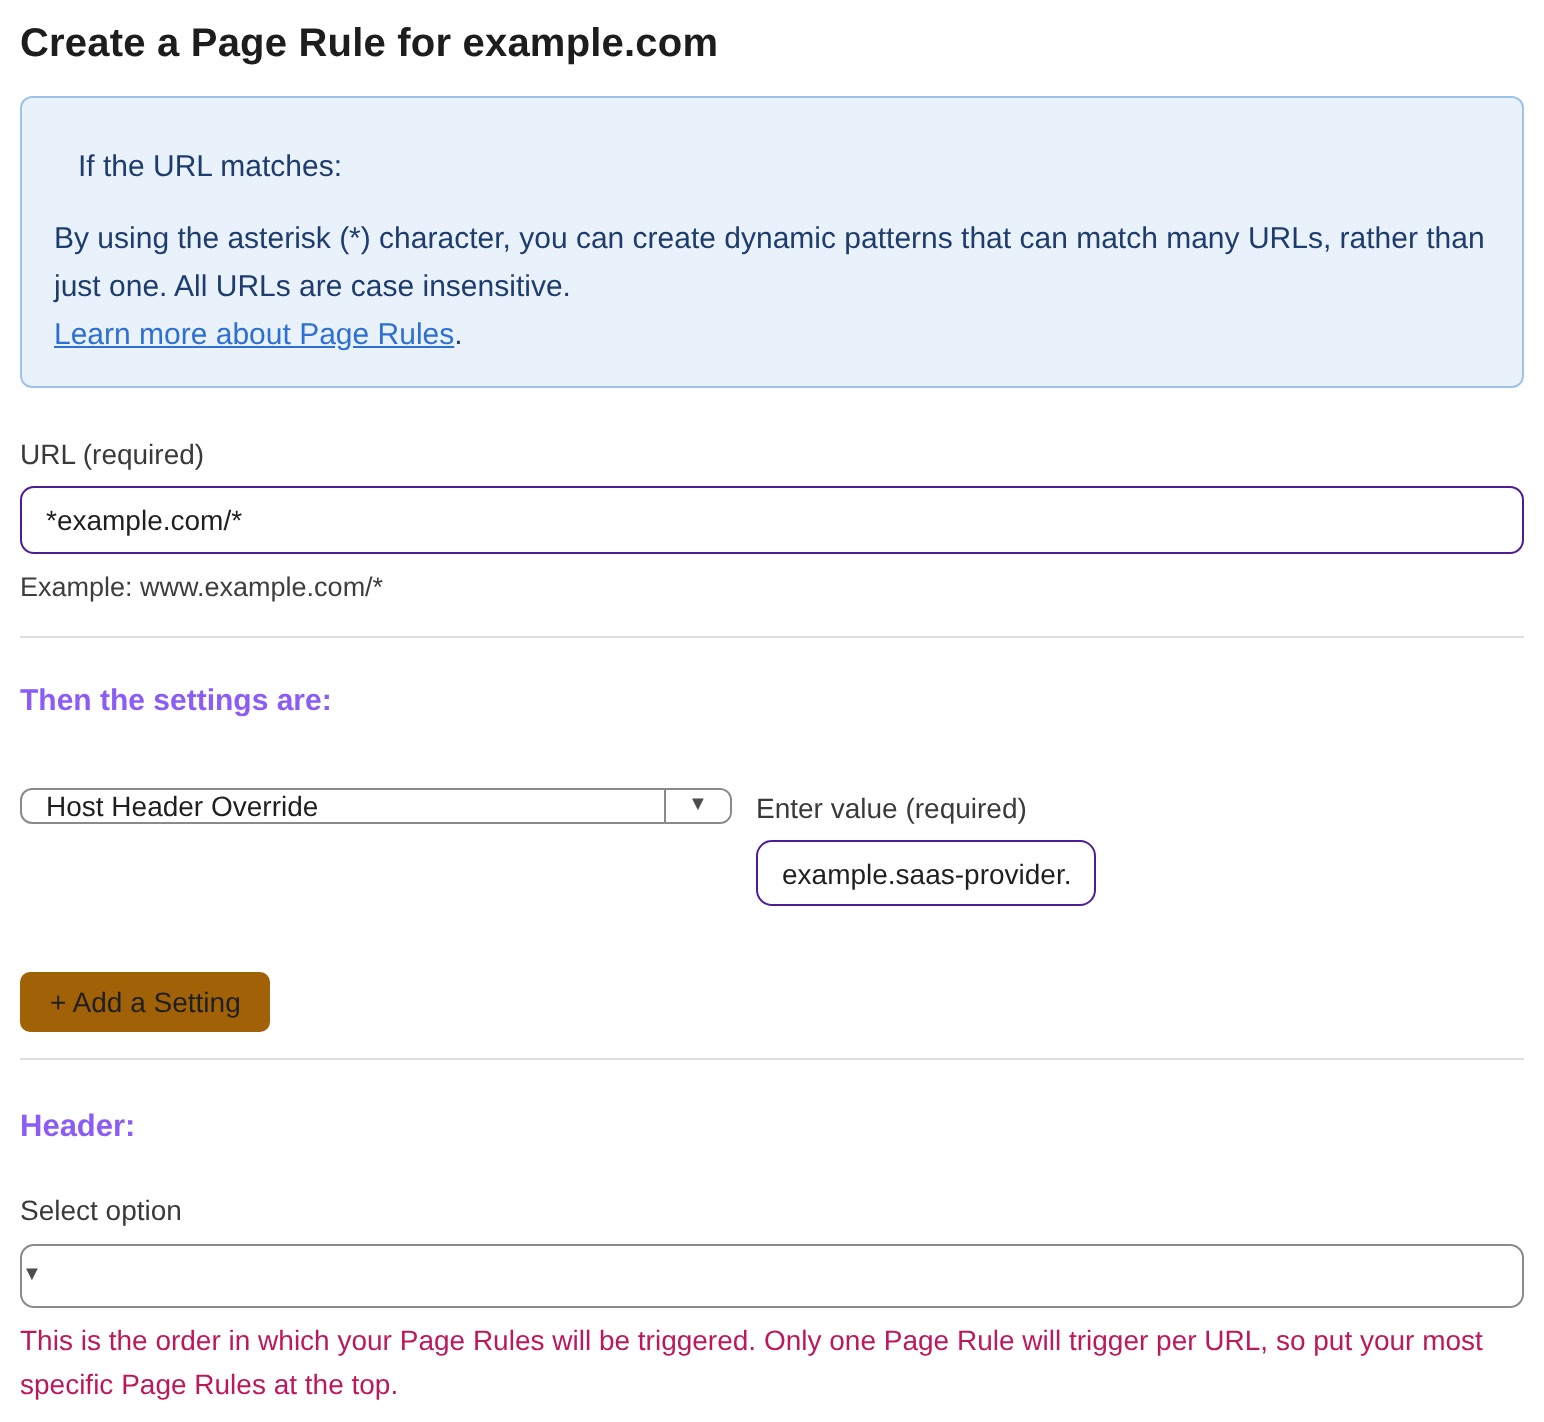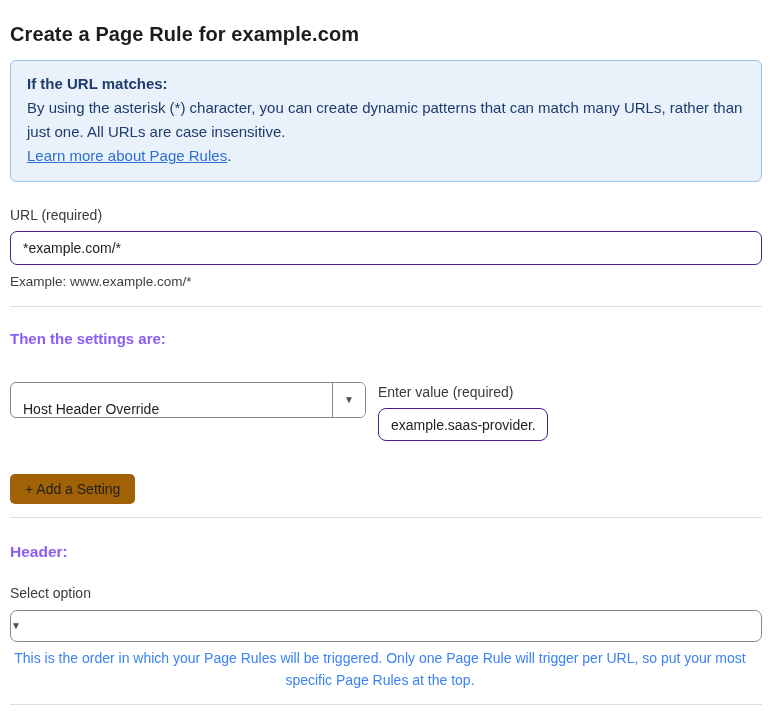--- a/index.html
+++ b/index.html
@@ -5,21 +5,21 @@
   * { box-sizing: border-box; }
   html, body {
     margin: 0;
     background: #ffffff;
     font-family: "Liberation Sans", "DejaVu Sans", sans-serif;
     color: #1f1f1f;
   }
   .page {
     width: 772px;
     height: 711px;
-    padding: 12px 10px;
+    padding: 0 10px;
     background: #ffffff;
     overflow: hidden;
   }
   .page-title {
     font-size: 20px;
     font-weight: 700;
     color: #1d1d1d;
     margin: 0;
     padding-top: 9px;
     line-height: 26px;
@@ -30,22 +30,22 @@
     margin-top: 13px;
     background: #e9f2fb;
     border: 1px solid #9ec3e8;
     border-radius: 6px;
     padding: 11px 16px 13px 16px;
     color: #1e3c6e;
     font-size: 15px;
     line-height: 24px;
   }
   .info-box .info-heading {
-    font-weight: 700;
-    margin: 0;
+    font-weight: 400;
+    margin: 12px;
   }
   .info-box .info-body {
     margin: 0;
     max-width: 724px;
   }
   .info-box a.info-link {
     color: #2e6fd4;
     text-decoration: underline;
     cursor: pointer;
   }
@@ -91,26 +91,26 @@
   .url-input { margin-top: 7px; width: 752px; }
   .url-helper { margin-top: 7px; }
   .divider-1 { margin-top: 14px; }
   
   .settings-heading { margin-top: 23px; }
   .settings-row { display: flex; margin-top: 27px; }
   .col-left { width: 356px; }
   .col-right { margin-left: 12px; margin-top: 9px; }
   .select-box {
     margin-top: 7px;
-    height: 36px;
+    height: 18px;
     border: 1px solid #8a8a8a;
     border-radius: 6px;
     background: #ffffff;
     display: flex;
-    align-items: flex-end;
+    align-items: center;
     cursor: pointer;
     overflow: hidden;
   }
   .select-box .select-value {
     flex: 1;
     font-size: 14px;
     color: #1f1f1f;
     padding: 0 12px;
     white-space: nowrap;
   }
@@ -166,21 +166,21 @@
     display: flex;
     align-items: center;
     cursor: pointer;
   }
   .order-select .select-value {
     flex: 1;
     font-size: 14px;
     padding: 0 12px;
   }
   .order-select .caret { padding-right: 14px; }
-  .order-helper { margin-top: 5px; font-size: 14px; color: #3b82f6; line-height: 22px; max-width: 740px; text-align: center; }
+  .order-helper { margin-top: 5px; font-size: 14px; color: #be185d; line-height: 22px; max-width: 740px; }
   .divider-3 { margin-top: 13px; }
   
   .actions {
     margin-top: 13px;
     display: flex;
     align-items: center;
   }
   .actions .btn { height: 31px; }
   .cancel-btn { padding: 0 16px; }
   .save-draft-btn { margin-left: 9px; padding: 0 16px; }

